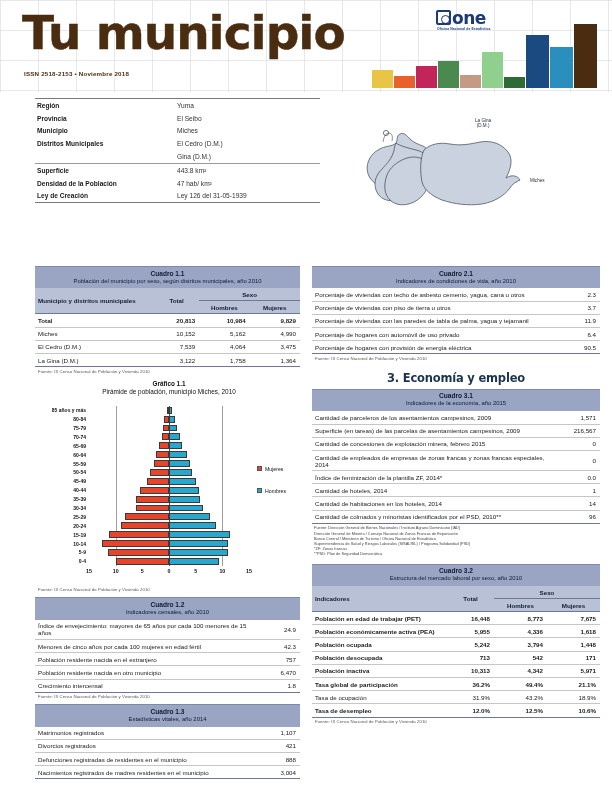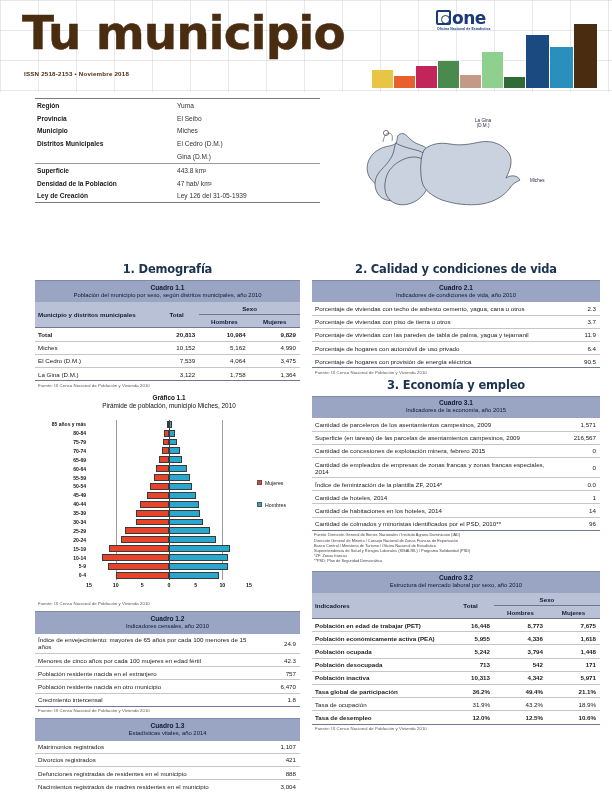--- a/index.html
+++ b/index.html
@@ -238,21 +238,20 @@
         <div>(D.M.)</div>
       </div>
     <div class="lbl" id="map-lbl-1" style="left: 200px; top: 78px;">
         <div>Miches</div>
       </div>
     
   </div>
 
   <div style="position:absolute; left:35px; top:262px; width:265px;">
 
-    <div class="sect-title">1. Demografía</div>
 
     <table class="tbl" style="margin-top:4px;">
       <thead>
         <tr>
             <td class="cap" colspan="4">
           <div class="c1">Cuadro 1.1</div>
           <div class="c2">Población del municipio por sexo, según distritos municipales, año 2010</div>
         </td>
           </tr>
         <tr>
@@ -474,21 +473,20 @@
             <td class="lab">Nacimientos registrados de madres residentes en el municipio</td>
             <td class="num" style="width:42px;">3,004</td>
           </tr>
         </tbody>
     </table>
 
   </div>
 
   <div style="position:absolute; left:312px; top:262px; width:288px;">
 
-    <div class="sect-title">2. Calidad y condiciones de vida</div>
 
     <table class="tbl" style="margin-top:4px;">
       <thead>
           <tr>
             <td class="cap" colspan="2">
         <div class="c1">Cuadro 2.1</div>
         <div class="c2">Indicadores de condiciones de vida, año 2010</div>
       </td>
           </tr>
         </thead>
@@ -510,21 +508,21 @@
             <td class="num" style="width:42px;">6.4</td>
           </tr>
           <tr class="rowline endline">
             <td class="lab">Porcentaje de hogares con provisión de energía eléctrica</td>
             <td class="num" style="width:42px;">90.5</td>
           </tr>
         </tbody>
     </table>
     <div class="fuente">Fuente: IX Censo Nacional de Población y Vivienda 2010</div>
 
-    <div class="sect-title" style="margin-top:3px;">3. Economía y empleo</div>
+    <div class="sect-title" style="margin-top:10px;">3. Economía y empleo</div>
 
     <table class="tbl" style="margin-top:4px;">
       <thead>
           <tr>
             <td class="cap" colspan="2">
         <div class="c1">Cuadro 3.1</div>
         <div class="c2">Indicadores de la economía, año 2015</div>
       </td>
           </tr>
         </thead>

